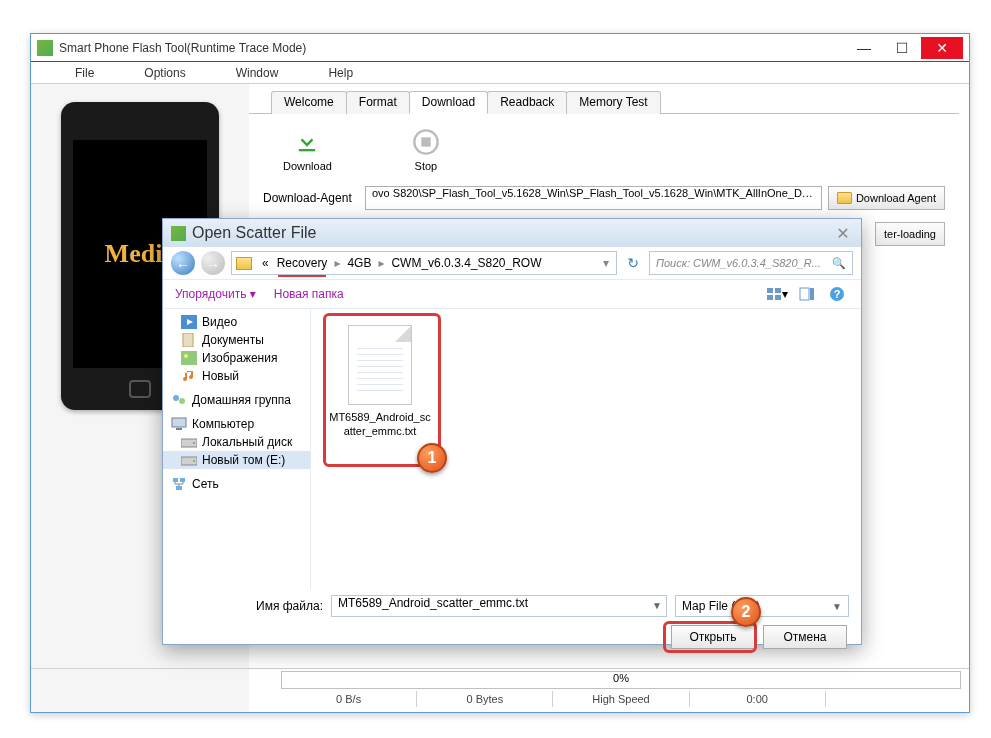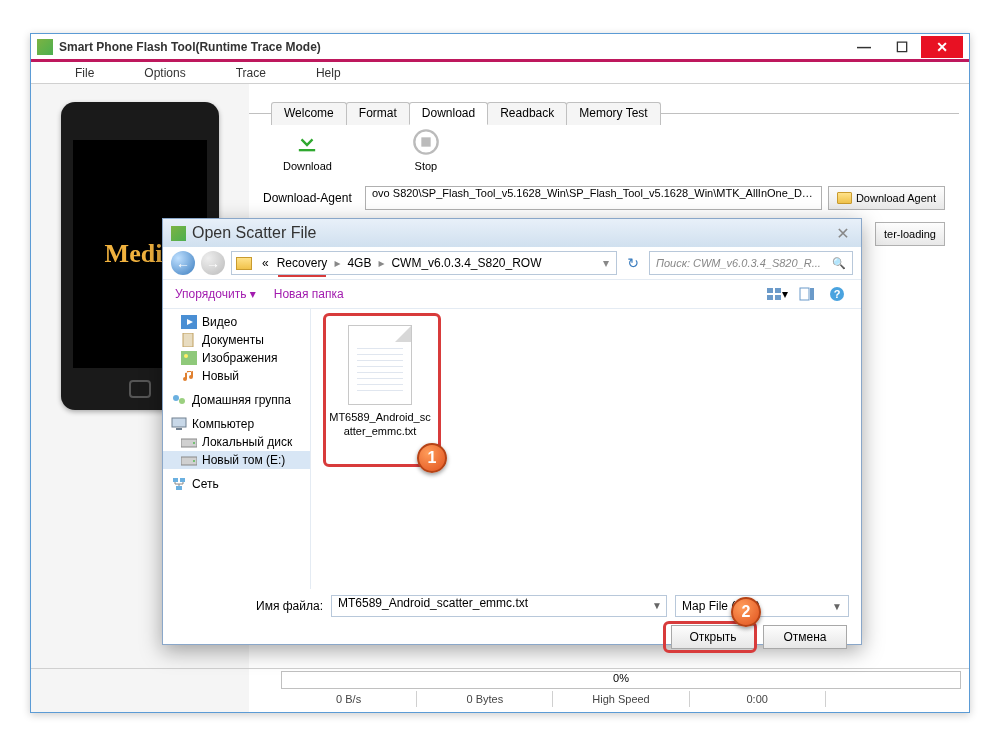--- a/index.html
+++ b/index.html
@@ -1,38 +1,38 @@
 <!DOCTYPE html>
 <html><head>
 <meta charset="utf-8">
 <style>
 * { margin: 0; padding: 0; box-sizing: border-box; font-family: "Segoe UI", Tahoma, sans-serif; }
 body { background: #fff; width: 991px; height: 738px; position: relative; overflow: hidden; }
 
 .main-window { position: absolute; left: 30px; top: 33px; width: 940px; height: 680px; border: 1px solid #5b9bd5; background: #fff; box-shadow: 0 2px 8px rgba(0,0,0,0.2); }
-.main-titlebar { height: 28px; background: #fff; display: flex; align-items: center; padding: 0 6px; border-bottom: 3px solid #be185d; font-weight: bold; }
+.main-titlebar { height: 28px; background: #fff; display: flex; align-items: center; padding: 0 6px; border-bottom: 1px solid #be185d; }
 .main-title-icon { width: 16px; height: 16px; background: linear-gradient(135deg,#7cb342,#4caf50); margin-right: 6px; }
 .main-title { font-size: 12px; color: #333; flex: 1; }
 .win-btns { display: flex; gap: 0; }
 .win-btn { width: 38px; height: 22px; display: flex; align-items: center; justify-content: center; font-size: 14px; color: #333; }
 .win-btn.close { background: #e81123; color: #fff; width: 42px; }
 
 .menubar { height: 22px; display: flex; align-items: center; padding: 0 8px; gap: 14px; font-size: 12px; color: #333; border-bottom: 1px solid #d0d0d0; }
 .menu-item { cursor: default; margin-left: 36px; }
 
 .content { display: flex; height: calc(100% - 50px); }
 .phone-panel { width: 218px; background: #f5f5f5; padding: 18px 30px; position: relative; }
 .phone-mock { width: 158px; height: 308px; background: #1a1a1a; border-radius: 14px; position: relative; box-shadow: 0 2px 5px rgba(0,0,0,.3); }
 .phone-screen { position: absolute; left: 12px; right: 12px; top: 38px; bottom: 42px; background: #000; display: flex; align-items: center; justify-content: center; overflow: hidden; }
 .phone-text { color: #f1b23e; font-family: Georgia, serif; font-size: 26px; font-weight: bold; }
 .phone-home { position: absolute; bottom: 12px; left: 50%; transform: translateX(-50%); width: 22px; height: 18px; border: 2px solid #555; border-radius: 4px; }
 
 .right-panel { flex: 1; padding: 6px 10px 0 0; }
 .tabs { display: flex; height: 24px; border-bottom: 1px solid #c0c0c0; padding-left: 22px; gap: 0; }
-.tab { padding: 3px 12px; font-size: 12px; border: 1px solid #c0c0c0; border-bottom: none; background: #f5f5f5; border-top-left-radius: 3px; border-top-right-radius: 3px; margin-right: -1px; position: relative; top: 12px; cursor: default; }
+.tab { padding: 3px 12px; font-size: 12px; border: 1px solid #c0c0c0; border-bottom: none; background: #f5f5f5; border-top-left-radius: 3px; border-top-right-radius: 3px; margin-right: -1px; position: relative; top: 1px; cursor: default; }
 .tab.active { background: #fff; border-bottom: 1px solid #fff; z-index: 1; }
 
 .toolbar-row { display: flex; padding: 14px 0 14px 34px; gap: 80px; }
 .tb-btn { display: flex; flex-direction: column; align-items: center; font-size: 11px; cursor: pointer; }
 .tb-icon { width: 28px; height: 28px; margin-bottom: 4px; }
 
 .fields { padding: 0 14px; }
 .field-row { display: flex; align-items: center; margin-bottom: 12px; justify-content: center; }
 .field-label { width: 102px; font-size: 12px; }
 .field-input { flex: 1; height: 24px; border: 1px solid #b0b0b0; padding: 0 6px; font-size: 11px; background: #fff; overflow: hidden; white-space: nowrap; text-overflow: ellipsis; }
@@ -106,21 +106,21 @@
     <div class="main-title">Smart Phone Flash Tool(Runtime Trace Mode)</div>
     <div class="win-btns">
       <div class="win-btn">―</div>
       <div class="win-btn">☐</div>
       <div class="win-btn close">✕</div>
     </div>
   </div>
   <div class="menubar">
     <span class="menu-item">File</span>
     <span class="menu-item">Options</span>
-    <span class="menu-item">Trace</span>
+    <span class="menu-item">Window</span>
     <span class="menu-item">Help</span>
   </div>
   <div class="content">
     <div class="phone-panel">
       <div class="phone-mock">
         <div class="phone-screen">
             <span class="phone-text">Media</span>
           </div>
         <div class="phone-home"></div>
       </div>

